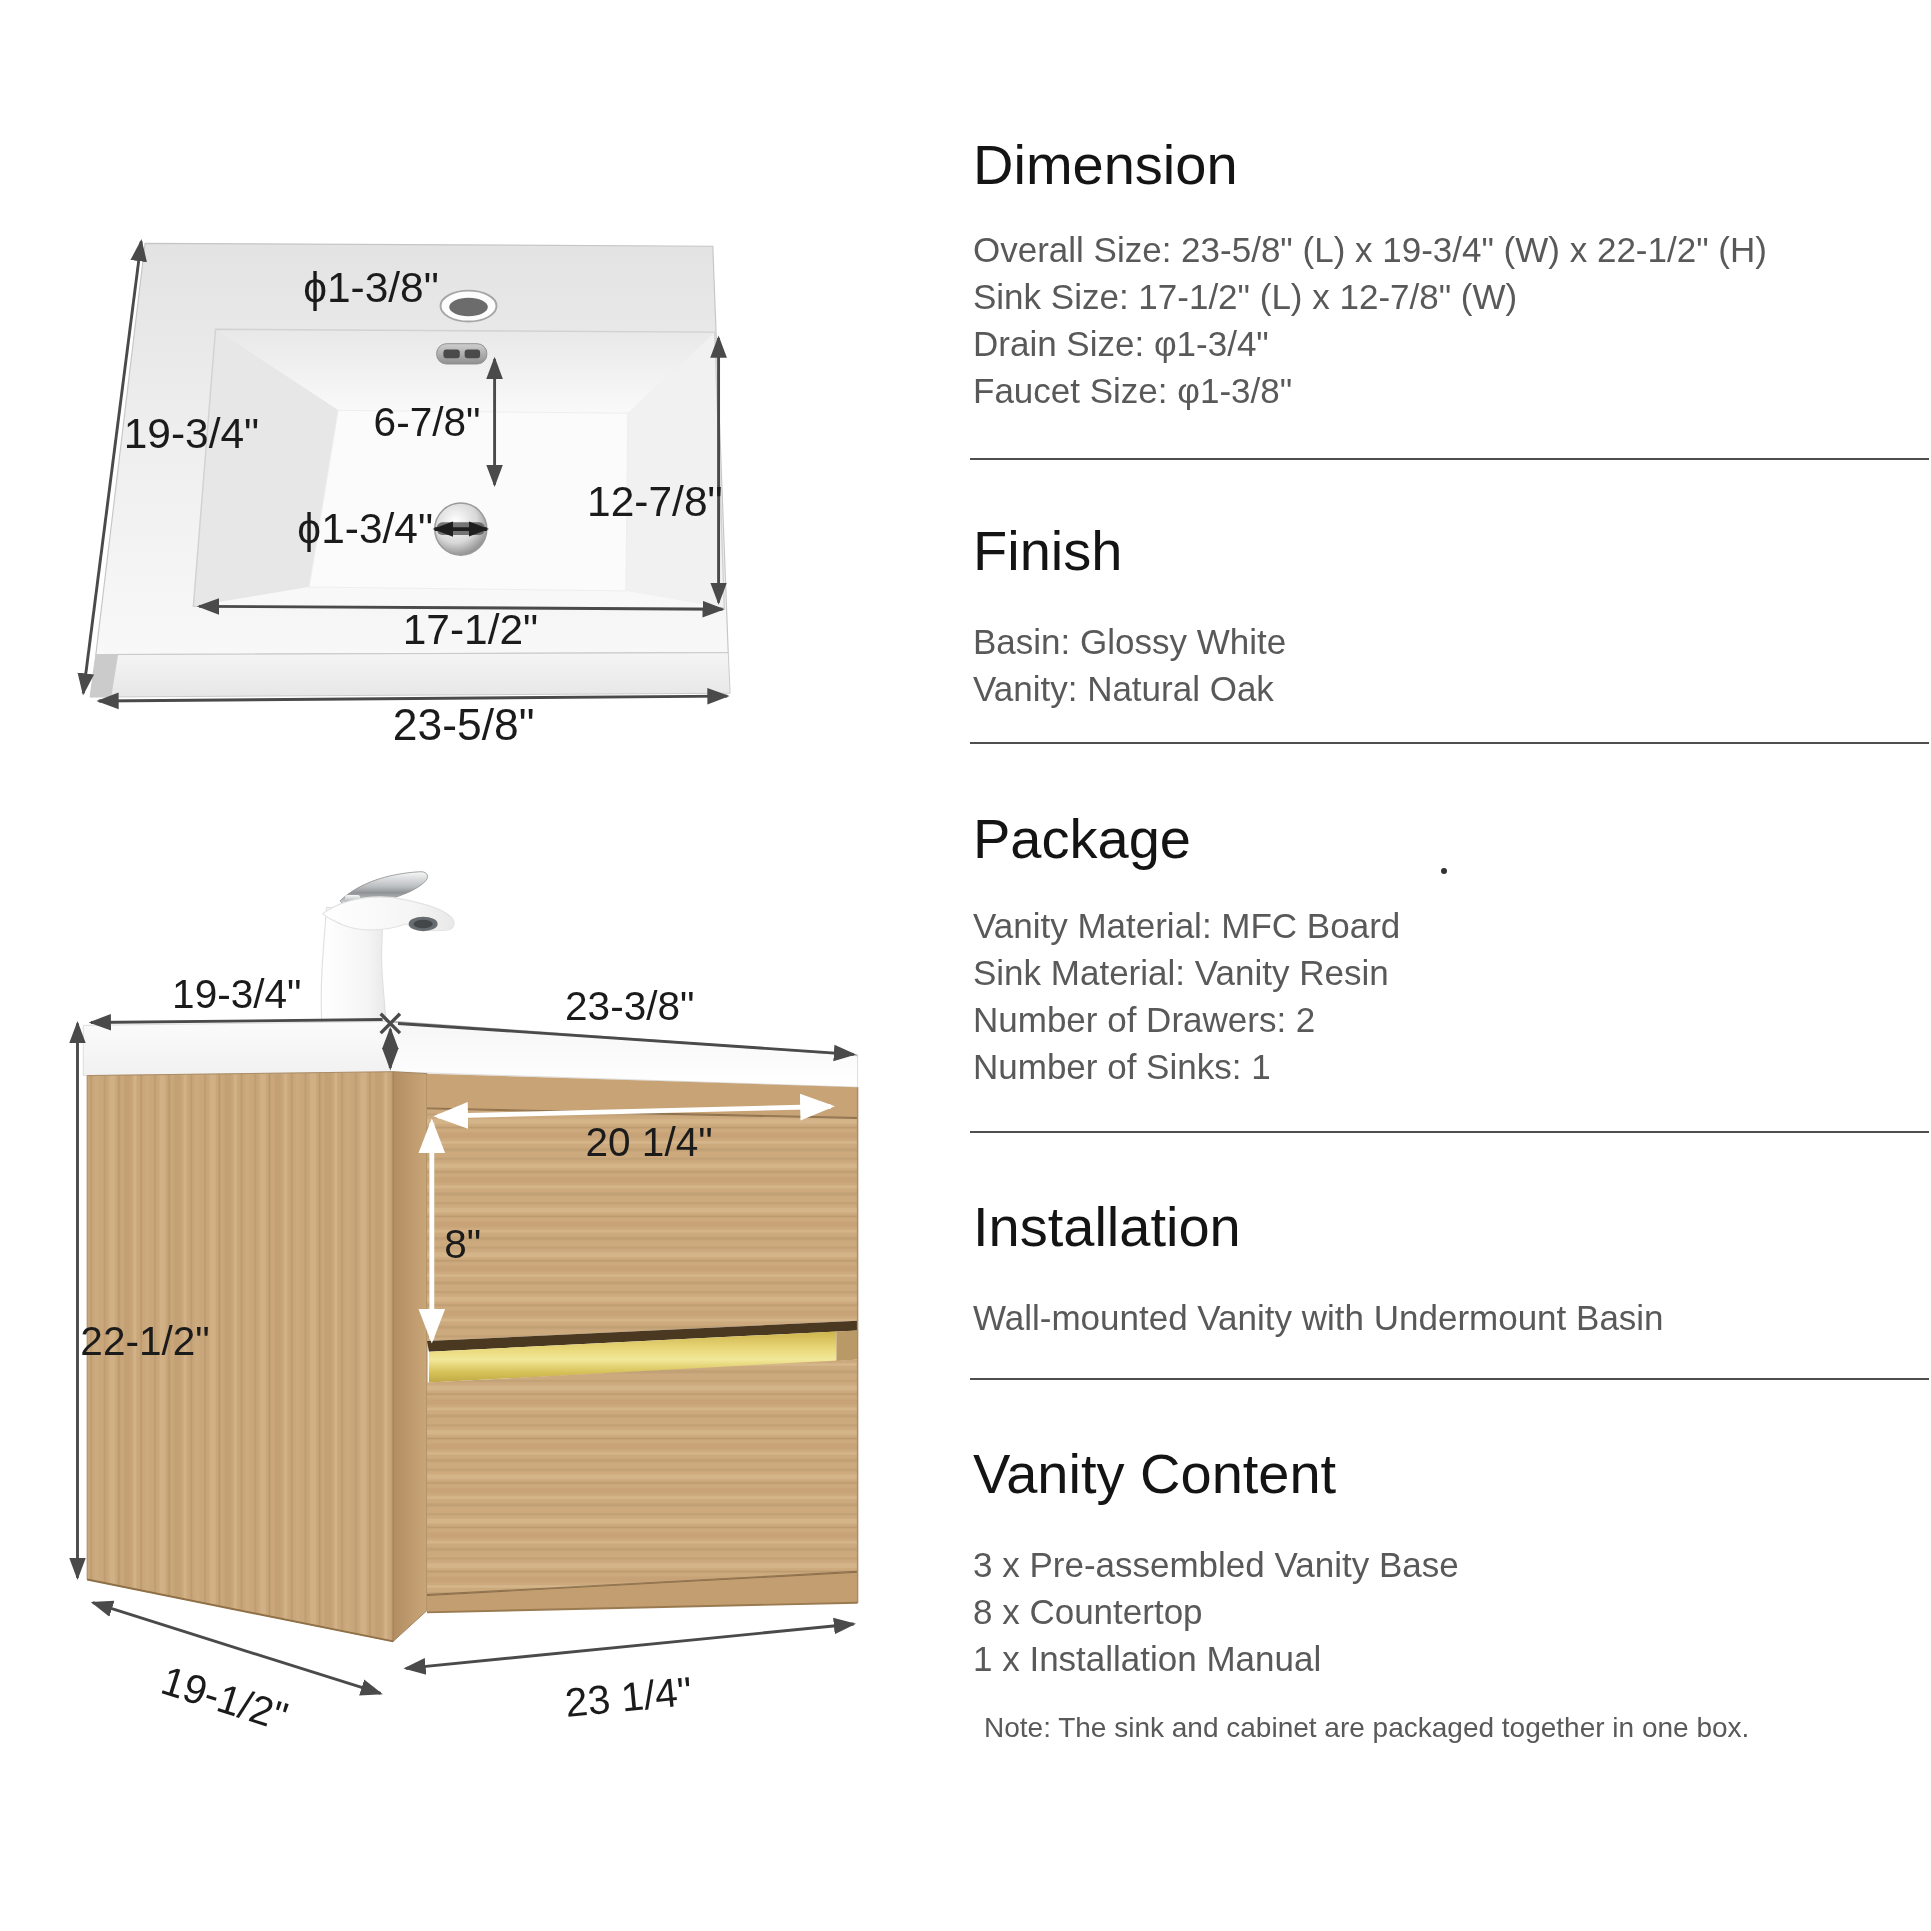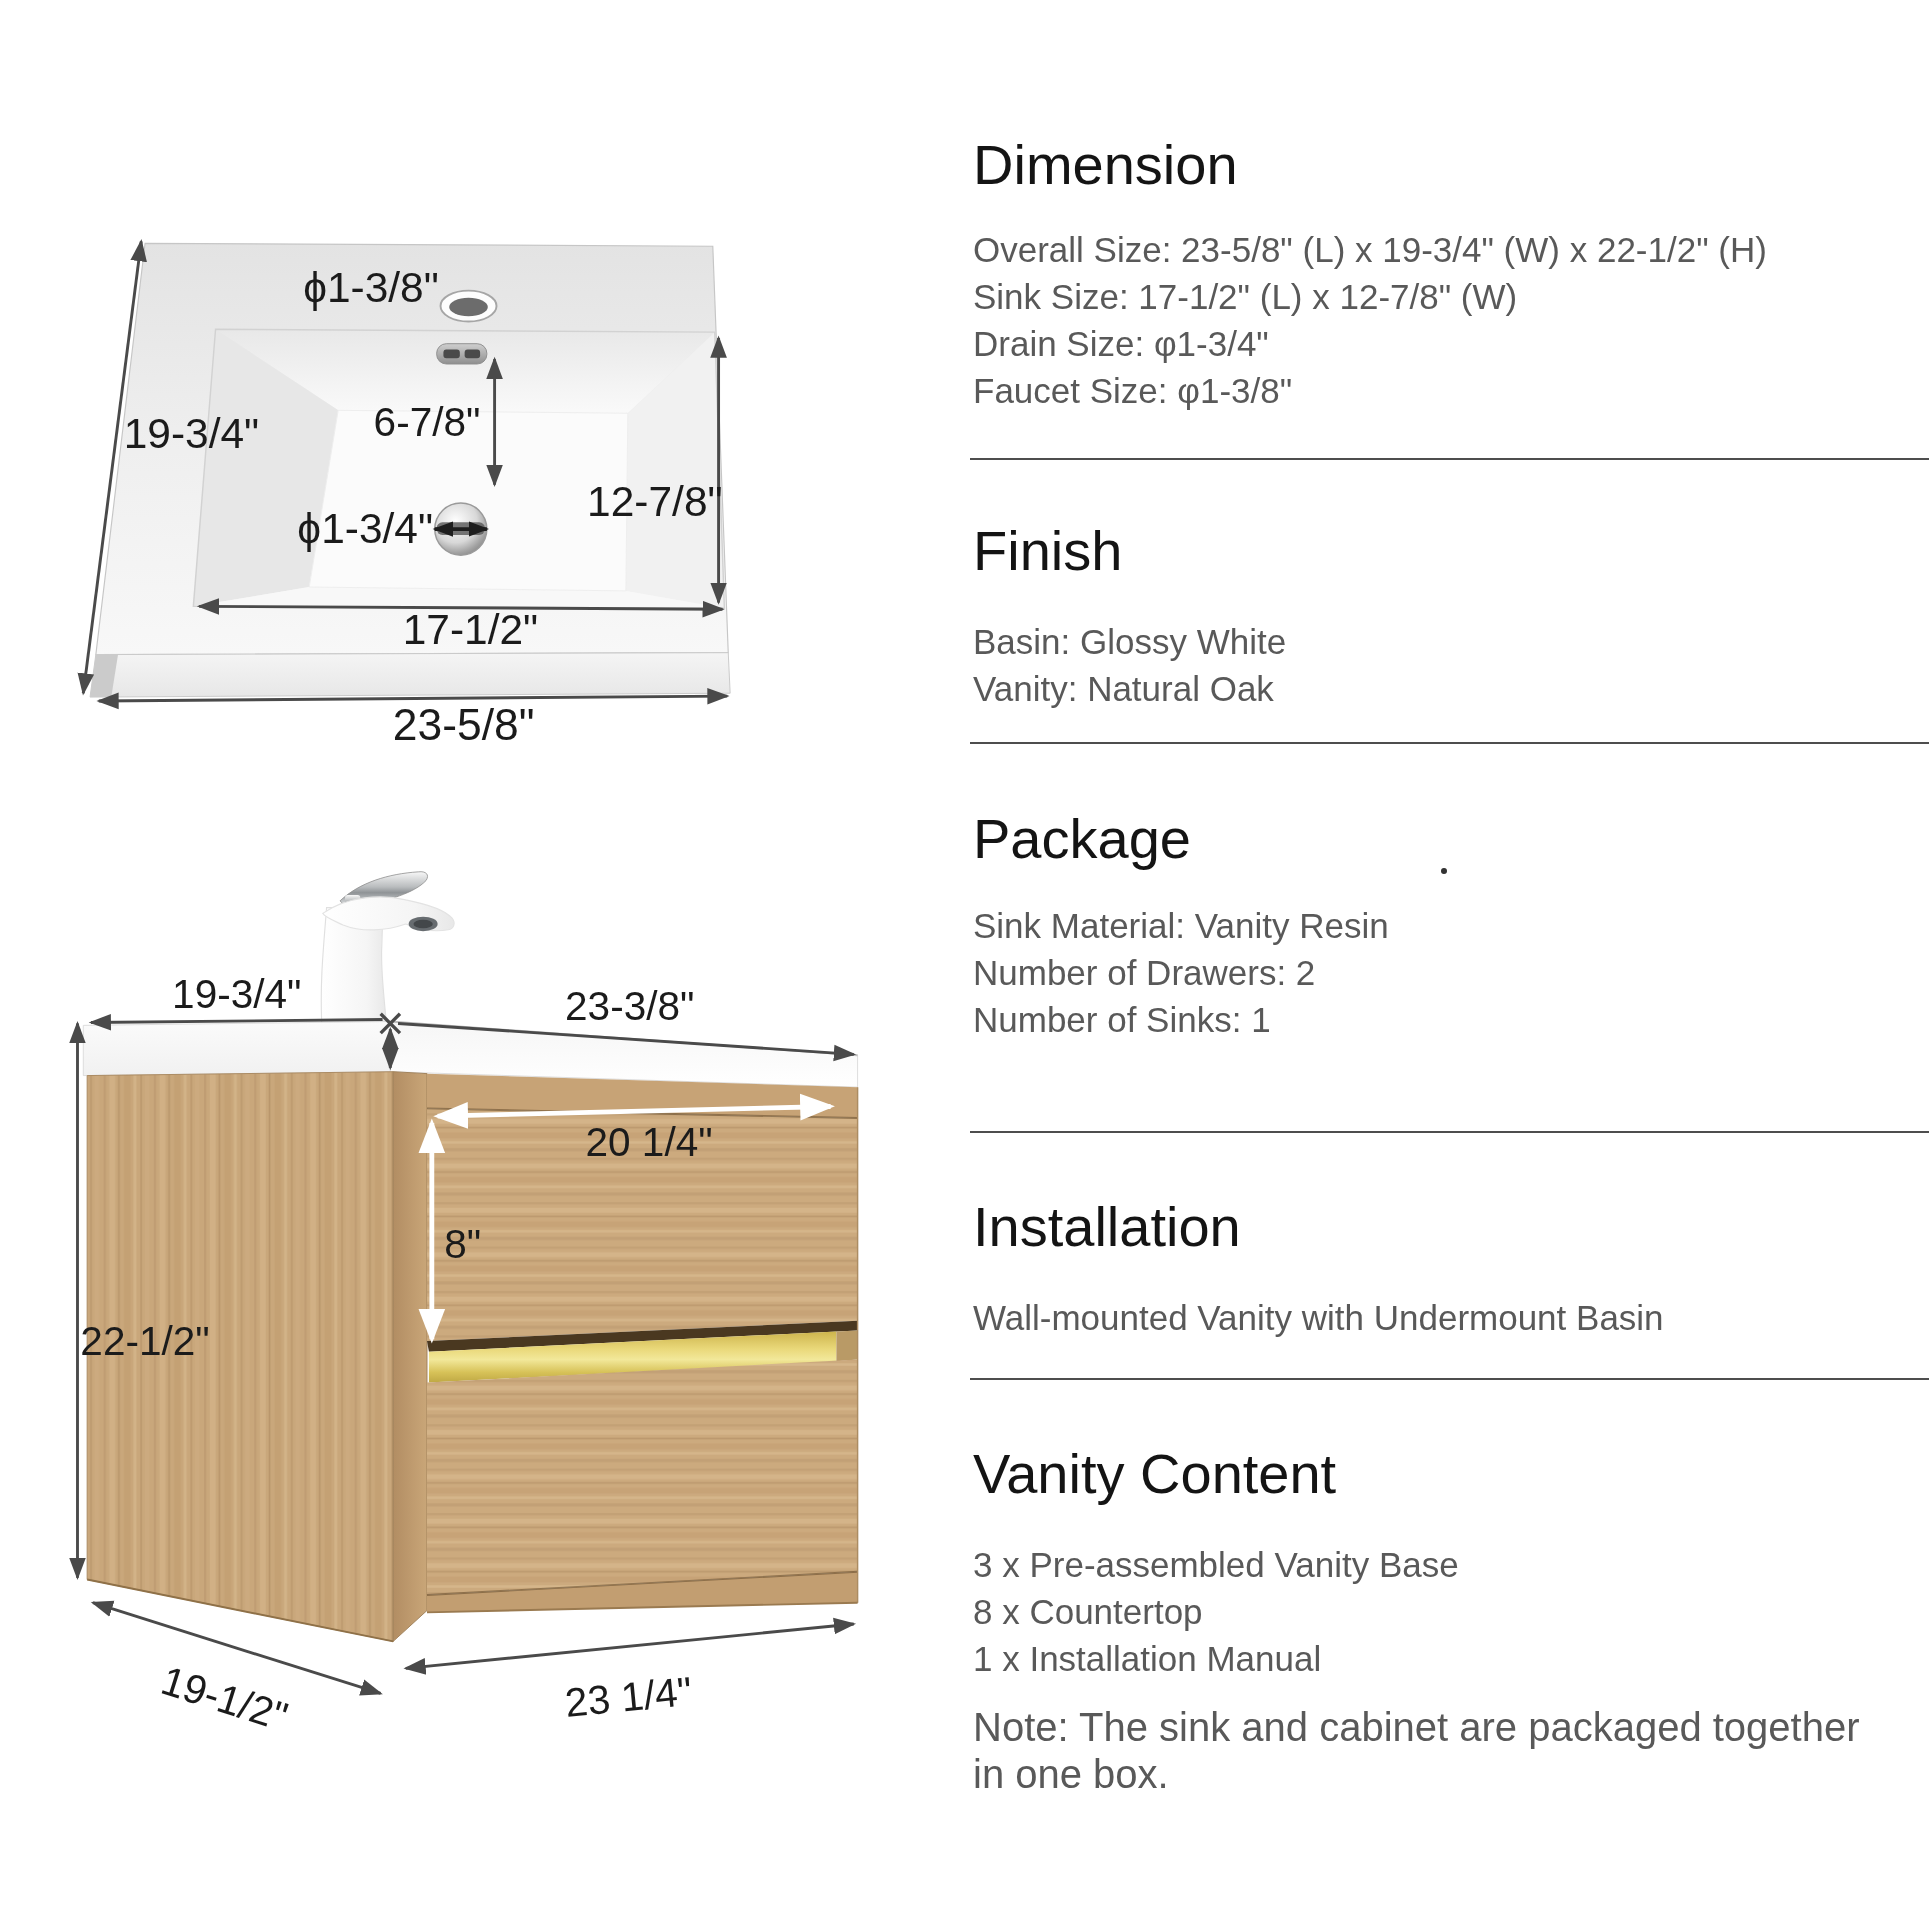--- a/index.html
+++ b/index.html
@@ -4,21 +4,21 @@
 <style>
   html,body{margin:0;padding:0;}
   body{width:1931px;height:1931px;position:relative;background:#ffffff;overflow:hidden;
        font-family:"Liberation Sans", sans-serif;}
   #diagram-layer{position:absolute;left:0;top:0;width:966px;height:1931px;}
   svg text{font-family:"Liberation Sans", sans-serif;fill:#1b1b1b;}
   .sec{position:absolute;left:973px;width:956px;}
   .sec h2{margin:0;font-size:56px;line-height:64px;font-weight:400;color:#141414;}
   .sec .body{margin:0;}
   .sec .line{font-size:35px;line-height:47px;color:#595959;white-space:nowrap;}
-  .sec .note{font-size:40px;line-height:47px;color:#595959;width:908px;white-space:normal;}
+  .sec .note{font-size:28px;line-height:47px;color:#595959;width:908px;white-space:normal;margin-left:11px;}
   .divider{position:absolute;left:970px;width:959px;height:0;border-top:2.9px solid #4e4e4e;}
   #sec-dimension{top:133px}
   #sec-dimension .body{margin-top:29px}
   #divider-1{top:458px}
   #sec-finish{top:519px}
   #sec-finish .body{margin-top:35px}
   #divider-2{top:742px}
   #sec-material{top:807px}
   #sec-material .body{margin-top:31px}
   #divider-3{top:1131px}
@@ -222,20 +222,21 @@
   <div class="body">
     <div class="line">Basin: Glossy White</div>
     <div class="line">Vanity: Natural Oak</div>
   </div>
 </section>
 <div class="divider" id="divider-2"></div>
 
 <section class="sec" id="sec-material">
   <h2>Package</h2>
   <div class="body">
+    <div class="line">Vanity Material: MFC Board</div>
     <div class="line">Sink Material: Vanity Resin</div>
     <div class="line">Number of Drawers: 2</div>
     <div class="line">Number of Sinks: 1</div>
   </div>
 </section>
 <div class="stray-dot"></div>
 <div class="divider" id="divider-3"></div>
 
 <section class="sec" id="sec-installation">
   <h2>Installation</h2>

